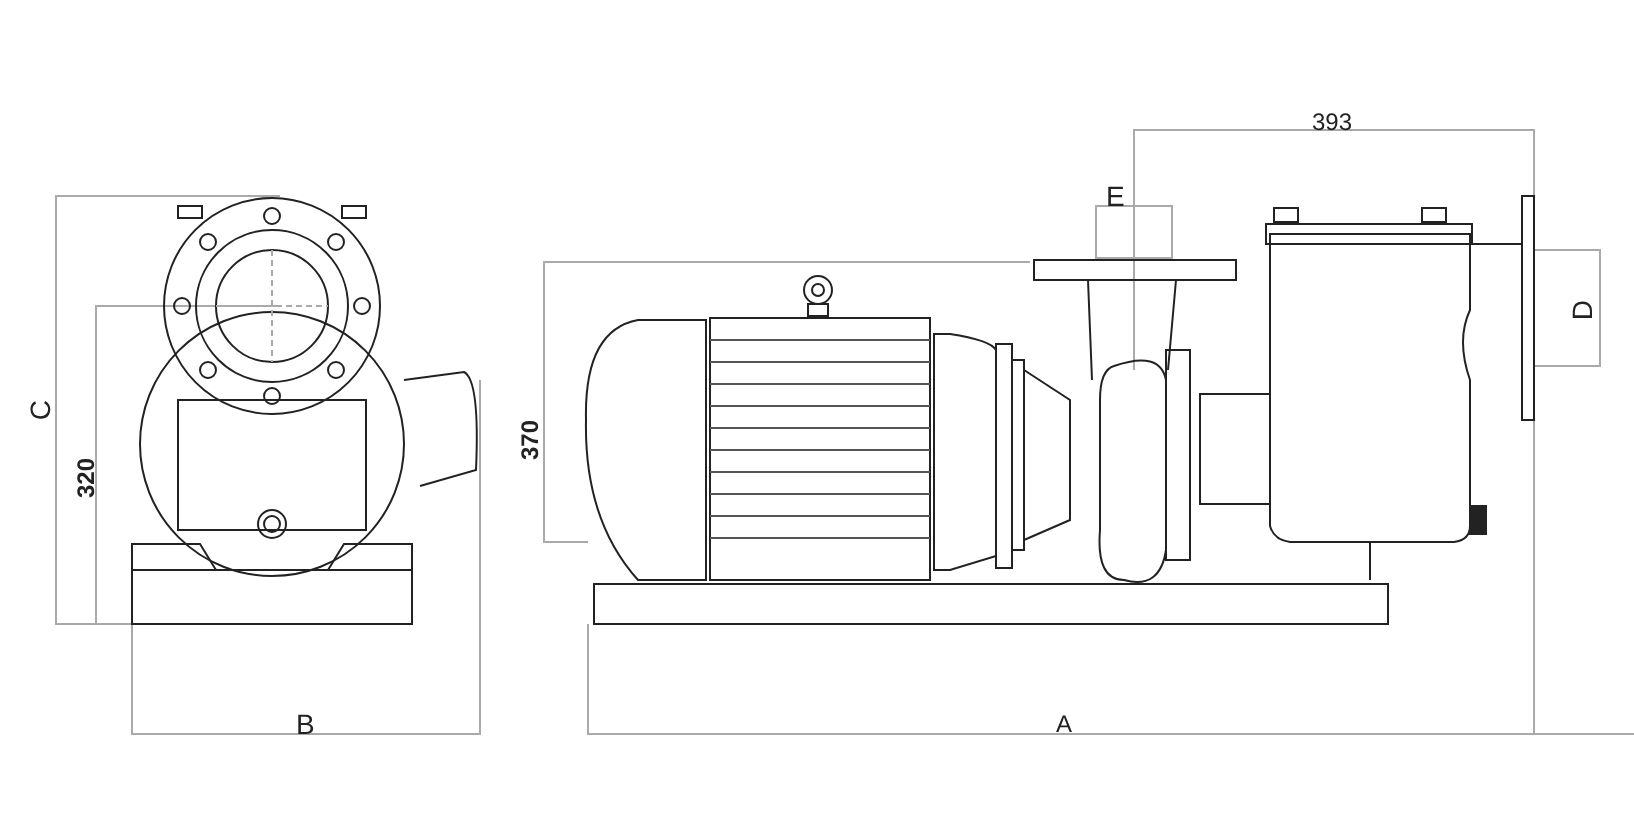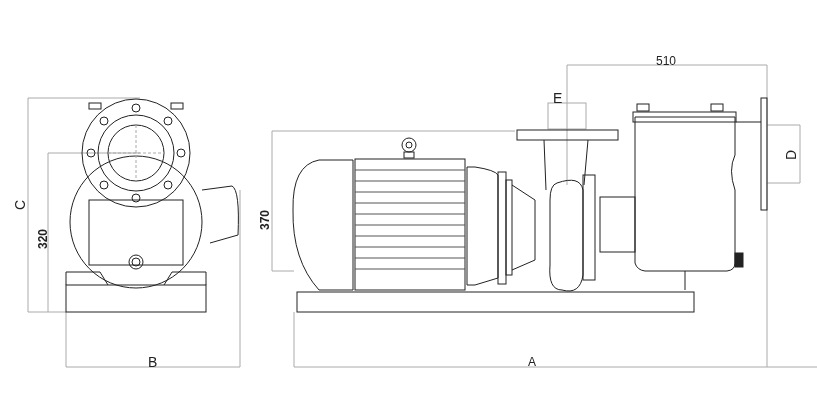--- a/index.html
+++ b/index.html
@@ -114,16 +114,16 @@
     <rect x="735" y="253" width="8" height="14" fill="#222"></rect>
     <line x1="685" y1="271" x2="685" y2="290"></line>
   </g>
 </svg>
 
 <span class="lbl rot" style="left:15px;top:198px;font-size:14px;">C</span>
 <span class="lbl rot" style="left:33px;top:233px;font-size:12px;font-weight:bold;">320</span>
 <span class="lbl" style="left:148px;top:355px;font-size:14px;">B</span>
 <span class="lbl rot" style="left:255px;top:214px;font-size:12px;font-weight:bold;">370</span>
 <span class="lbl" style="left:528px;top:356px;font-size:12px;">A</span>
-<span class="lbl" style="left:656px;top:55px;font-size:12px;">510</span>
+<span class="lbl" style="left:656px;top:55px;font-size:12px;">393</span>
 <span class="lbl" style="left:553px;top:91px;font-size:14px;">E</span>
 <span class="lbl rot" style="left:786px;top:148px;font-size:14px;">D</span>
 </div>
 
 </body></html>

